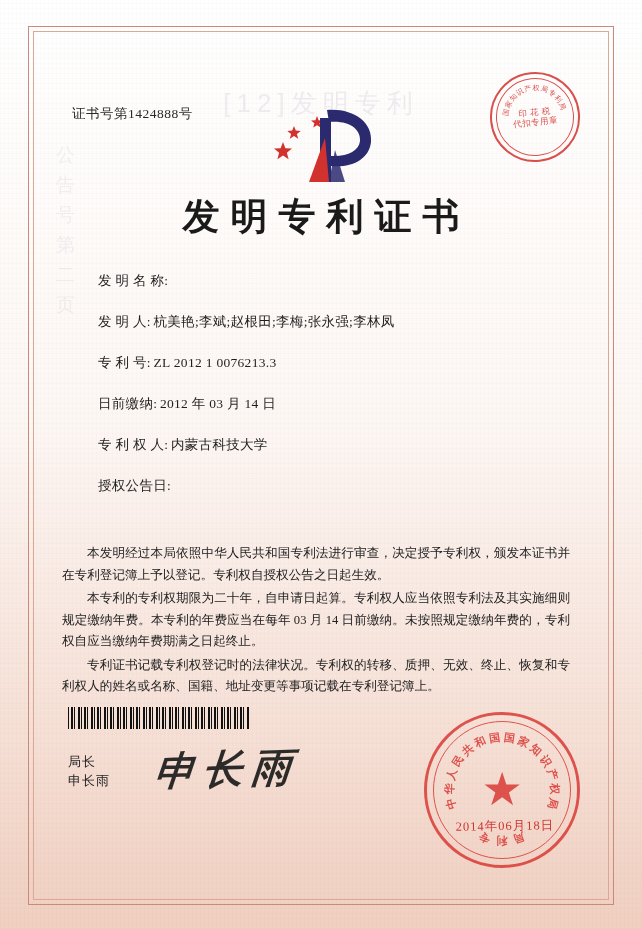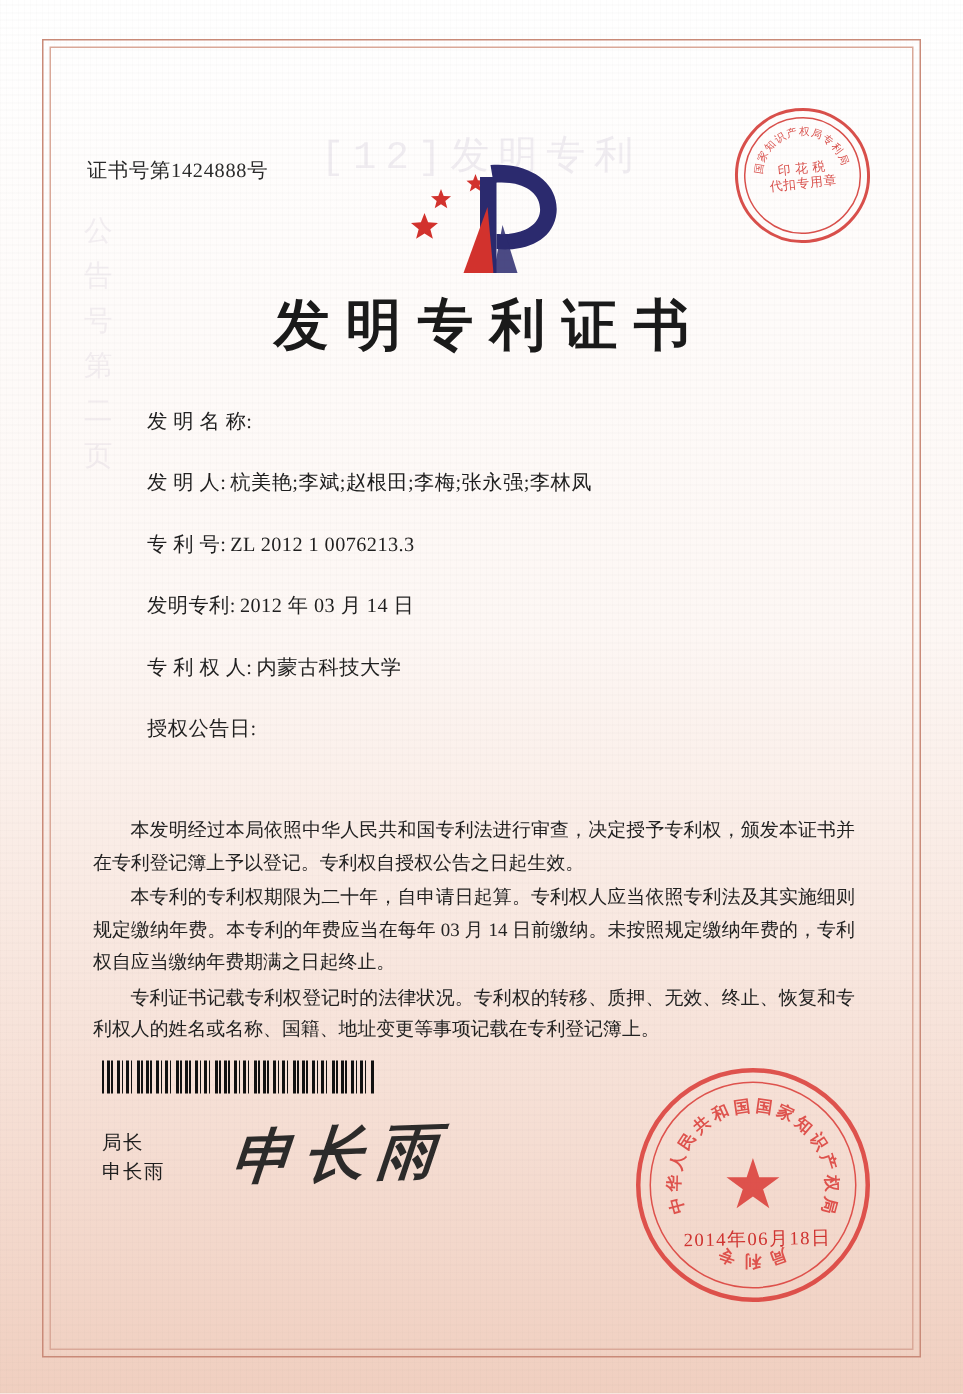--- a/index.html
+++ b/index.html
@@ -55,21 +55,21 @@
   
   .ghost-title {
     position: absolute;
     top: 86px;
     left: 0;
     width: 642px;
     text-align: center;
     font-size: 26px;
     letter-spacing: 6px;
     color: rgba(160,150,180,0.16);
-    font-family: Liberation Mono, monospace;
+    font-family: Liberation Sans, sans-serif;
     pointer-events: none;
     user-select: none;
   }
   .ghost-col {
     position: absolute;
     left: 56px;
     top: 140px;
     font-size: 19px;
     line-height: 30px;
     letter-spacing: 2px;
@@ -125,21 +125,21 @@
   .logo {
     position: absolute;
     left: 265px;
     top: 98px;
     width: 120px;
     height: 92px;
   }
 
   .cert-number {
     position: absolute;
-    left: 58px;
+    left: 72px;
     top: 105px;
     font-size: 13.5px;
     color: #2a2a2a;
     letter-spacing: 0.5px;
   }
 
   .main-title {
     position: absolute;
     left: 0;
     right: 0;
@@ -351,21 +351,21 @@
       <span class="field-label">发 明 人</span>
       <span class="field-sep">:</span>
       <span class="field-value">杭美艳;李斌;赵根田;李梅;张永强;李林凤</span>
     </div>
     <div class="field-row">
       <span class="field-label">专 利 号</span>
       <span class="field-sep">:</span>
       <span class="field-value">ZL 2012 1 0076213.3</span>
     </div>
     <div class="field-row">
-      <span class="field-label">发明专利</span>
+      <span class="field-label">日前缴纳</span>
       <span class="field-sep">:</span>
       <span class="field-value">2012 年 03 月 14 日</span>
     </div>
     <div class="field-row">
       <span class="field-label">专 利 权 人</span>
       <span class="field-sep">:</span>
       <span class="field-value">内蒙古科技大学</span>
     </div>
     <div class="field-row">
       <span class="field-label">授权公告日</span>

